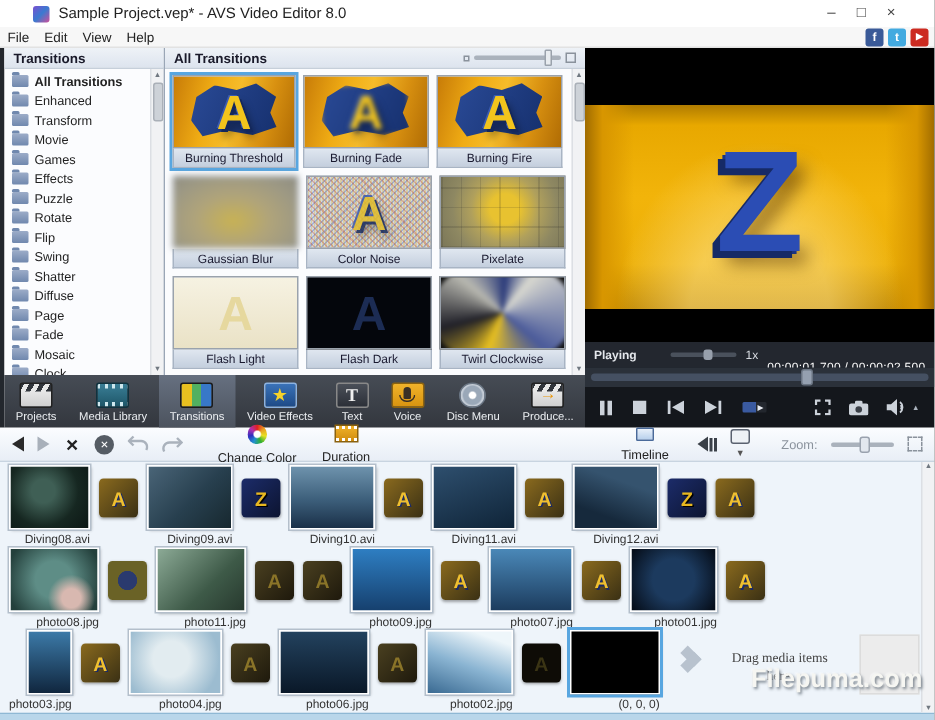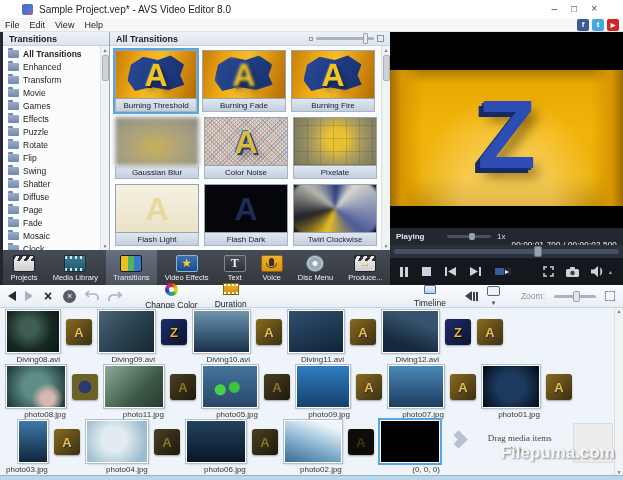--- a/index.html
+++ b/index.html
@@ -589,24 +589,20 @@
           <div class="tl-item">
             <div class="tl-thumb t-p08" style="width: 60px;"></div>
             <div class="tl-name">photo08.jpg</div>
           </div>
           <div class="tl-trans ring-dark"></div>
           <div class="tl-item">
             <div class="tl-thumb t-p11" style="width: 60px;"></div>
             <div class="tl-name">photo11.jpg</div>
           </div>
           <div class="tl-trans a-dark">A</div>
-          <div class="tl-item">
-            <div class="tl-thumb t-p05" style="width: 56px;"></div>
-            <div class="tl-name">photo05.jpg</div>
-          </div>
           <div class="tl-trans a-dark">A</div>
           <div class="tl-item">
             <div class="tl-thumb t-p09" style="width: 54px;"></div>
             <div class="tl-name">photo09.jpg</div>
           </div>
           <div class="tl-trans a-gold">A</div>
           <div class="tl-item">
             <div class="tl-thumb t-p07" style="width: 56px;"></div>
             <div class="tl-name">photo07.jpg</div>
           </div>

